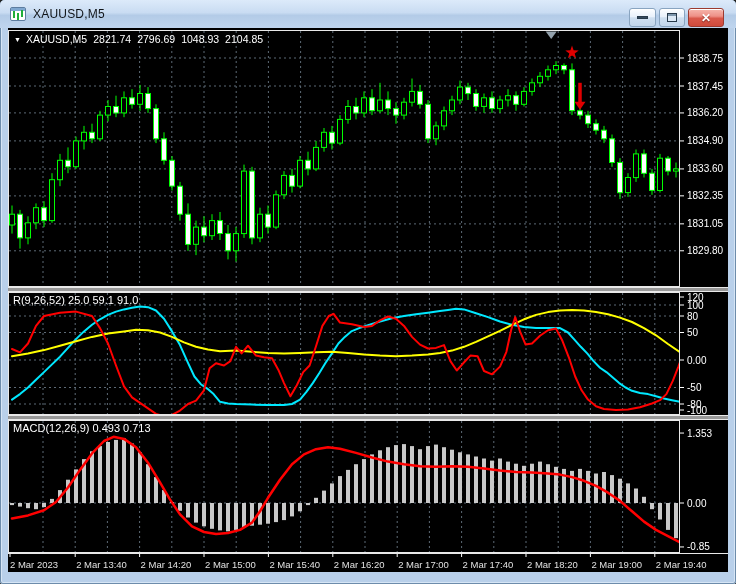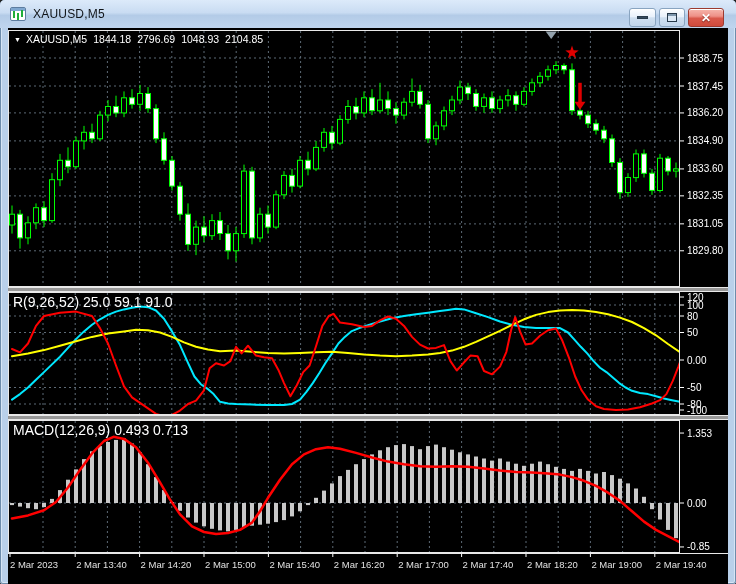--- a/index.html
+++ b/index.html
@@ -29,22 +29,22 @@
   .glyph-x{color:#fff;font-size:12px;font-weight:bold;line-height:1;text-shadow:0 1px 1px #7a2018;}
   .client{position:absolute;left:8px;top:28px;width:720px;height:544px;background:#000;padding-top:2px;}
   .pane{position:relative;display:flex;}
   .plotwrap{position:relative;width:672px;overflow:hidden;}
   svg{display:block;}
   svg text{font-family:"Liberation Sans", sans-serif;}
   .splitter{height:5px;background:#989898;border-top:1px solid #e9e9e9;border-bottom:1px solid #e9e9e9;}
   .legend{position:absolute;left:6px;top:3px;display:flex;align-items:center;color:#fff;font-size:10.5px;white-space:pre;}
   .legend .tri{font-size:7px;margin-right:5px;color:#fff;}
   .legend span.v{margin-right:6px;}
-  .ind-label{position:absolute;left:5px;top:2px;color:#fff;font-size:14px;}
-  .timebar{height:32px;border-top:1px solid #e9e9e9;background:#000;}
+  .ind-label{position:absolute;left:5px;top:2px;color:#fff;font-size:11px;}
+  .timebar{height:19px;border-top:1px solid #e9e9e9;background:#000;}
 </style>
 </head>
 <body>
 
 <div class="window">
   <div class="titlebar">
     <span class="app-icon"></span>
     <span class="title">XAUUSD,M5</span>
     <div class="winbtns">
       <div class="wbtn min">
@@ -268,21 +268,21 @@
               <polygon points="564.0,15.6 565.6,20.3 570.7,20.5 566.7,23.5 568.1,28.3 564.0,25.4 559.9,28.3 561.3,23.5 557.3,20.5 562.4,20.3" fill="#e00000"></polygon>
               <rect x="570.25" y="52.8" width="3.5" height="19.9" fill="#e00000"></rect>
               <polygon points="566.5,71.7 577.5,71.7 572,79.7" fill="#e00000"></polygon>
               <polygon points="537.7,1.5 548.7,1.5 543.2,9" fill="#93a1ac"></polygon>
             </g>
             <rect x="0.5" y="0.5" width="671" height="256" fill="none" stroke="#e9e9e9"></rect>
           </svg>
         <div class="legend">
           <span class="tri">▼</span>
           <span class="v">XAUUSD,M5</span>
-          <span class="v">1844.18</span>
+          <span class="v">2821.74</span>
           <span class="v">2796.69</span>
           <span class="v">1048.93</span>
           <span class="v">2104.85</span>
         </div>
       </div>
       <svg id="price-axis" width="48" height="257">
           <g>
             <line x1="0" y1="28" x2="4" y2="28" stroke="#ffffff"></line>
             <text x="7" y="31.5" fill="#ffffff" font-size="10">1838.75</text>
             <line x1="0" y1="56.001999999999015" x2="4" y2="56.001999999999015" stroke="#ffffff"></line>

